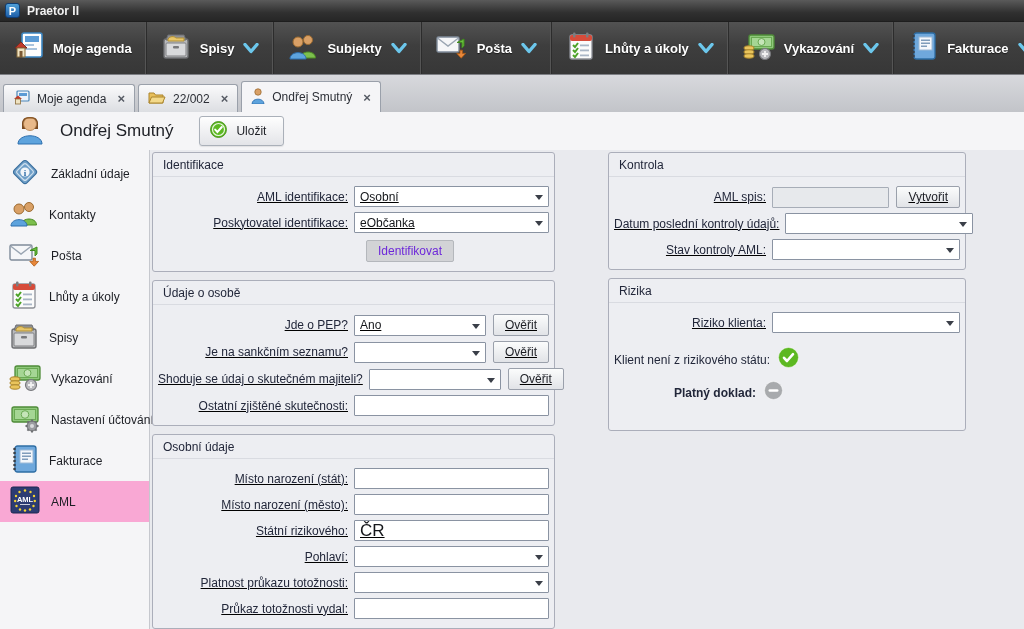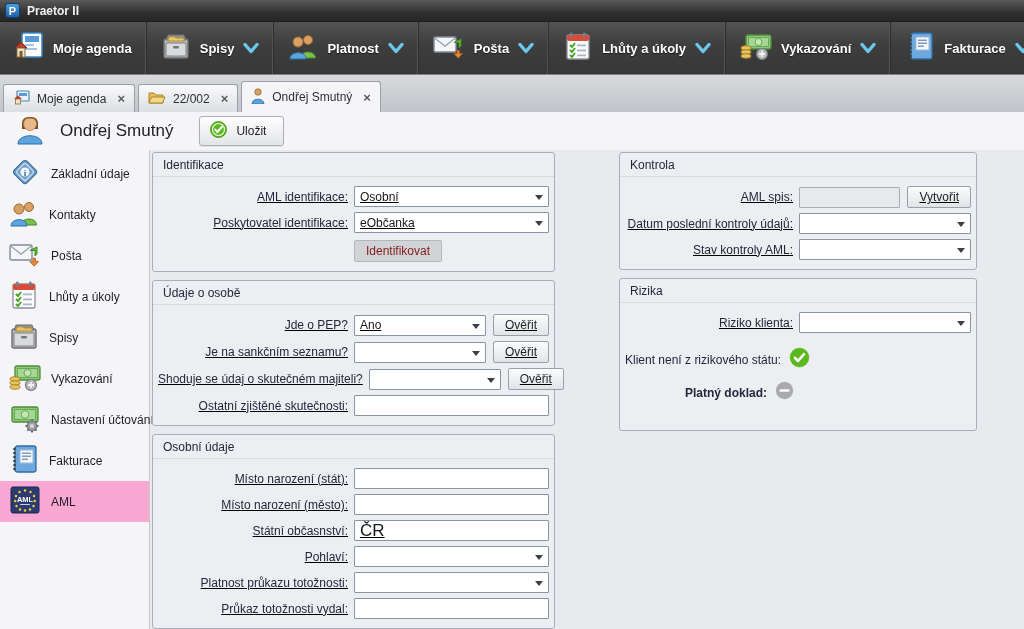--- a/index.html
+++ b/index.html
@@ -45,45 +45,45 @@
     font-size:12px; color:#1c1e24; cursor:pointer; box-shadow:0 1px 1px rgba(0,0,0,.08); }
 
   
   .content { display:flex; height:479px; }
   .sidebar { width:150px; background:#f5f5f7; border-right:1px solid #c6c8ce; padding-top:3px; flex:none; }
   .side-item { height:41px; display:flex; align-items:center; gap:10px; padding-left:9px;
     font-size:12px; color:#1c1e24; cursor:pointer; white-space:nowrap; }
   .side-item.selected { background:#f9a8d4; }
   .side-item svg { flex:none; }
 
-  .main { flex:1; padding:2px 0 0 2px; display:flex; gap:21px; align-items:flex-start; }
+  .main { flex:1; padding:2px 0 0 2px; display:flex; gap:10px; align-items:flex-start; }
   .col { display:flex; flex-direction:column; gap:8px; }
   .col-l { width:403px; }
   .col-r { width:401px;padding-left:43px; }
 
   .panel { background:#edeef2; border:1px solid #abaeba; border-radius:3px; width:100%; }
   .panel-title { font-size:12px; color:#22273a; padding:5px 10px 4px;
     border-bottom:1px solid #d9dbe1; }
   .panel-body { padding:9px 5px 9px 5px; }
   .frow { display:flex; align-items:center; margin-bottom:5px;text-decoration:underline; }
   .frow:last-child { margin-bottom:0; }
   .flabel { flex:1; text-align:right; font-size:12px; color:#22273a; padding-right:6px; white-space:nowrap; }
   .farea { width:195px; display:flex; align-items:center; gap:7px; flex:none; }
-  .farea-r { width:172px; }
+  .farea-r { width:188px; }
   .tinput { flex:1; height:21px; border:1px solid #8a93a2; background:#fff; font-size:17px;
     padding:0 5px; font-family:"Liberation Sans",sans-serif; color:#14161a; min-width:0; border-radius:1px; }
   .tinput.dis { background:#e7e9ec; border-color:#a7adb7; }
   .dropdown { flex:1; height:21px; background:#fff; border:1px solid #8a93a2; display:flex;
     align-items:center; font-size:12px; color:#14161a; padding:0 16px 0 5px; position:relative;
     cursor:pointer; min-width:0; border-radius:1px; }
   .dropdown .darr { position:absolute; right:5px; top:8px; width:0; height:0;
     border-left:4px solid transparent; border-right:4px solid transparent; border-top:5px solid #3a3f48; }
   .btn { font-size:12px; color:#1c1e24; background:linear-gradient(#fbfcfc,#e1e3e7);
     border:1px solid #9aa0ab; border-radius:2px; padding:3px 11px; cursor:pointer; white-space:nowrap; flex:none; }
-  .btn.disabled { background:#d2d3d6; color:#7f1d1d; border-color:#b4b7bc; }
+  .btn.disabled { background:#d2d3d6; color:#6d28d9; border-color:#b4b7bc;margin-left:12px; }
   .btn-row { display:flex; margin-top:7px; }
   .btn-row .spacer { flex:1; }
   .btn-row .bwrap { width:195px; flex:none; display:flex; }
 
   .status-row { display:flex; align-items:center; margin-top:14px; }
   .status-row .flabel { padding-right:8px; }
   .status-area { width:196px; flex:none; display:flex; align-items:center; }
 </style>
 </head>
 <body>
@@ -124,21 +124,21 @@
         </svg>
     </div>
 
     <div class="tb-item">
       <span><svg width="30" height="30" viewBox="0 0 30 30">
         <circle cx="20" cy="9" r="4.5" fill="#d9a066" stroke="#9c6b31" stroke-width="1"></circle>
         <path d="M12.5 27 C12.5 19 27.5 19 27.5 27 Z" fill="#7cbf4d" stroke="#4c8a24" stroke-width="1"></path>
         <circle cx="10" cy="11" r="5" fill="#d9a066" stroke="#9c6b31" stroke-width="1"></circle>
         <path d="M2 28 C2 19.5 18 19.5 18 28 Z" fill="#5da3dd" stroke="#2d6fae" stroke-width="1"></path>
       </svg></span>
-      <span class="lbl">Platnost</span>
+      <span class="lbl">Subjekty</span>
       <svg class="chev" viewBox="0 0 16 11">
           <path d="M2 1.5 L8 8.5 L14 1.5" fill="none" stroke="#6cc7ec" stroke-width="3.4" stroke-linecap="round" stroke-linejoin="round"></path>
         </svg>
     </div>
 
     <div class="tb-item">
       <span><svg width="32" height="30" viewBox="0 0 32 30">
         <rect x="1" y="6" width="22" height="15" rx="1.5" fill="#f5f6f8" stroke="#7f8b99" stroke-width="1.4"></rect>
         <path d="M1.5 7 L12 15 L22.5 7" fill="none" stroke="#9aa5b2" stroke-width="1.4"></path>
         <path d="M22 13 L27.5 13 L27.5 8 L31 15 L24 15 Z" transform="rotate(-90 26 13)" fill="#6abf3f" stroke="#3f8a1d" stroke-width="1"></path>
@@ -466,21 +466,21 @@
                   <input class="tinput" value="" style="">
                 </div>
             </div>
             <div class="frow">
               <span class="flabel">Místo narození (město):</span>
               <div class="farea">
                   <input class="tinput" value="" style="">
                 </div>
             </div>
             <div class="frow">
-              <span class="flabel">Státní občasnství:</span>
+              <span class="flabel">Státní rizikového:</span>
               <div class="farea">
                   <input class="tinput" value="ČR" style="">
                 </div>
             </div>
             <div class="frow">
               <span class="flabel">Pohlaví:</span>
               <div class="farea">
                 <div class="dropdown">
                   <span></span>
                   <span class="darr"></span>

